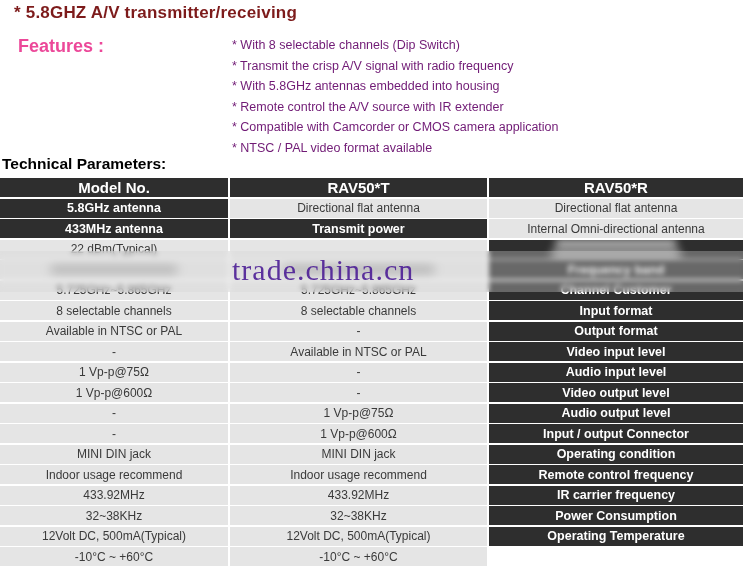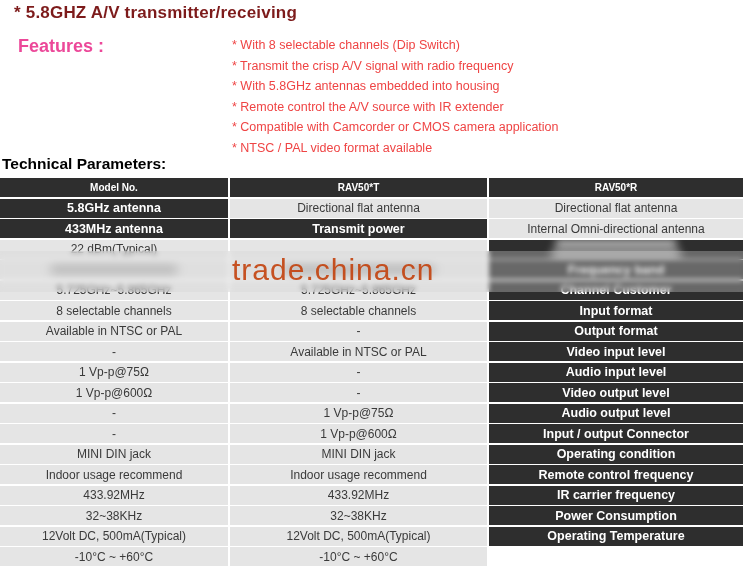--- a/index.html
+++ b/index.html
@@ -12,41 +12,41 @@
   .title{
     position:absolute;left:14px;top:3px;
     font-size:17px;font-weight:bold;color:#7d1b1b;letter-spacing:0.2px;
   }
   .features-label{
     position:absolute;left:2px;top:36px;
     font-size:18px;font-weight:bold;color:#ec4899;margin-left:16px;
   }
   .features-list{
     position:absolute;left:232px;top:35px;
-    font-size:12.5px;color:#ef4444;line-height:20.6px;white-space:nowrap;
+    font-size:12.5px;color:#701a75;line-height:20.6px;white-space:nowrap;
   }
   .tech-heading{
     position:absolute;left:2px;top:155px;
     font-size:15.5px;font-weight:bold;color:#000;
   }
   .table{
     position:absolute;left:0;top:178px;width:743px;
     display:grid;
     grid-template-columns:228px 257px 254px;
     grid-auto-rows:19px;
     column-gap:2px;row-gap:1.5px;
     background:#ffffff;
   }
   .cell{
     display:flex;align-items:center;justify-content:center;
     white-space:nowrap;overflow:hidden;position:relative;
   }
   .hcell{
     background:#2e2e2e;color:#ffffff;
-    font-size:10px;font-weight:bold;
+    font-size:15px;font-weight:bold;
   }
   .lcell{
     background:#2e2e2e;color:#ffffff;
     font-size:12.5px;font-weight:bold;
   }
   .vcell{
     background:#e5e5e5;color:#3a3a3a;
     font-size:12px;
   }
   .smudge-wrap{display:flex;flex-direction:column;gap:3px;align-items:center;}
@@ -54,22 +54,23 @@
   .smudge-light{background:#f0f0f0;opacity:.8;height:8px;}
   .smudge-dark{background:#6a6a6a;opacity:.5;height:9px;}
   .watermark-band{
     position:absolute;left:0;top:251px;width:743px;height:41px;
     background:rgba(212,212,212,0.35);
     backdrop-filter:blur(2.5px);
     -webkit-backdrop-filter:blur(2.5px);
   }
   .watermark-text{
     position:absolute;left:232px;top:2px;
-    font-size:30px;color:#c2410c;opacity:.9;letter-spacing:1px;
+    font-size:30px;color:#4c1d95;opacity:.9;letter-spacing:1px;
     white-space:nowrap;
+    font-family:Liberation Serif, serif;
   }
 </style>
 </head>
 <body>
 
 <div class="page">
 
   <div class="title">* 5.8GHZ A/V transmitter/receiving</div>
 
   <div class="features-label">Features :</div>

